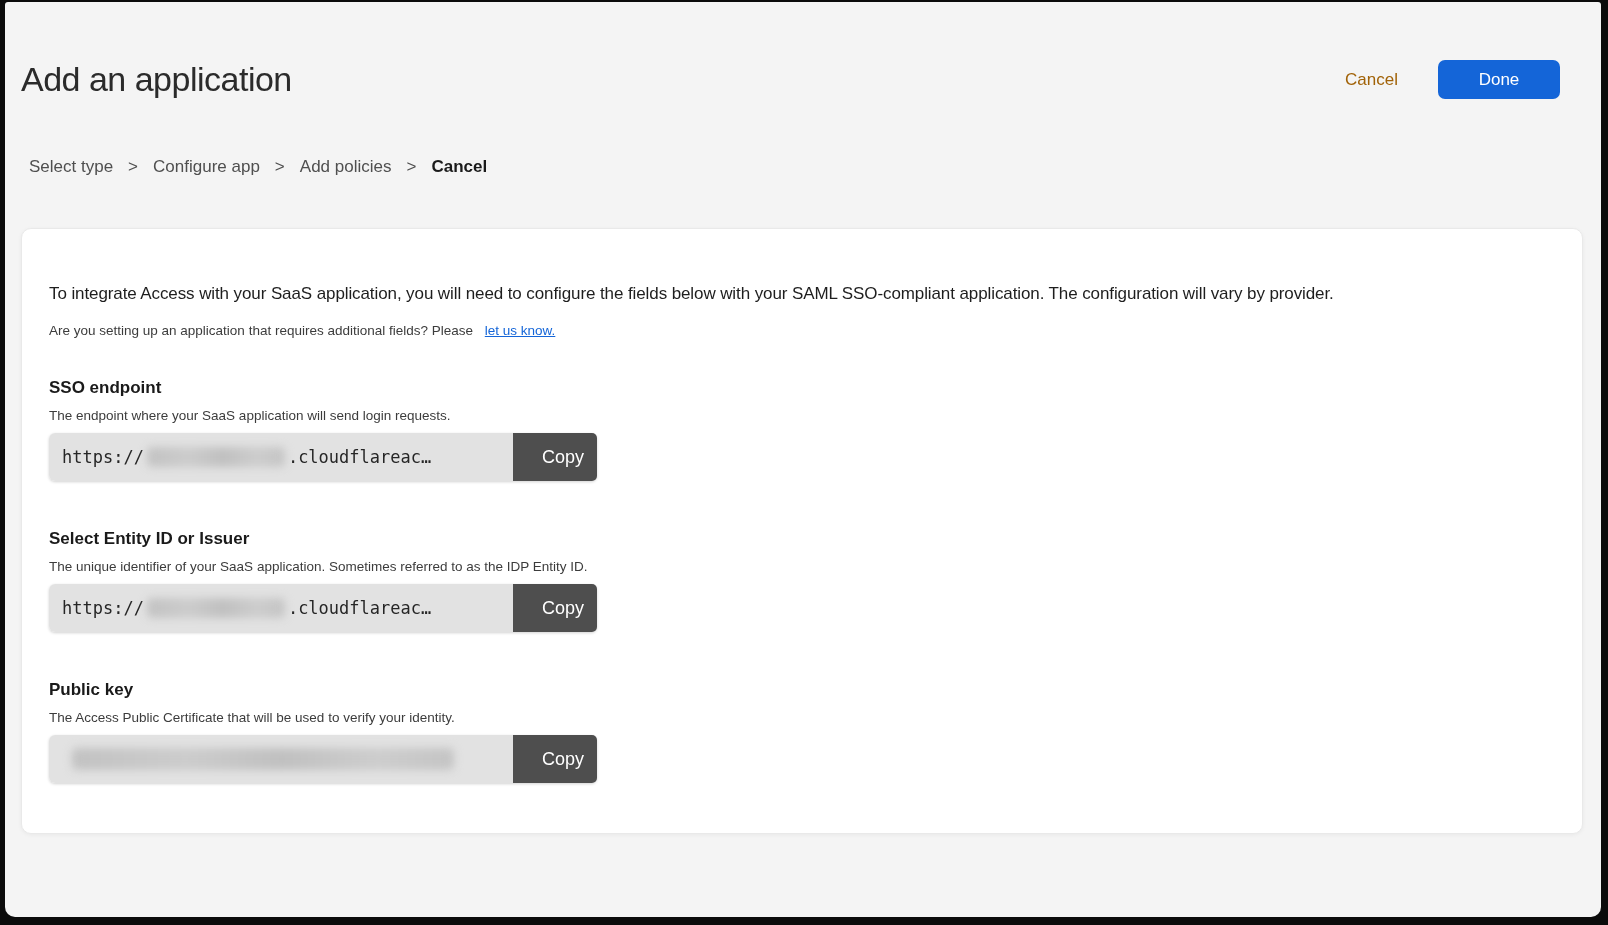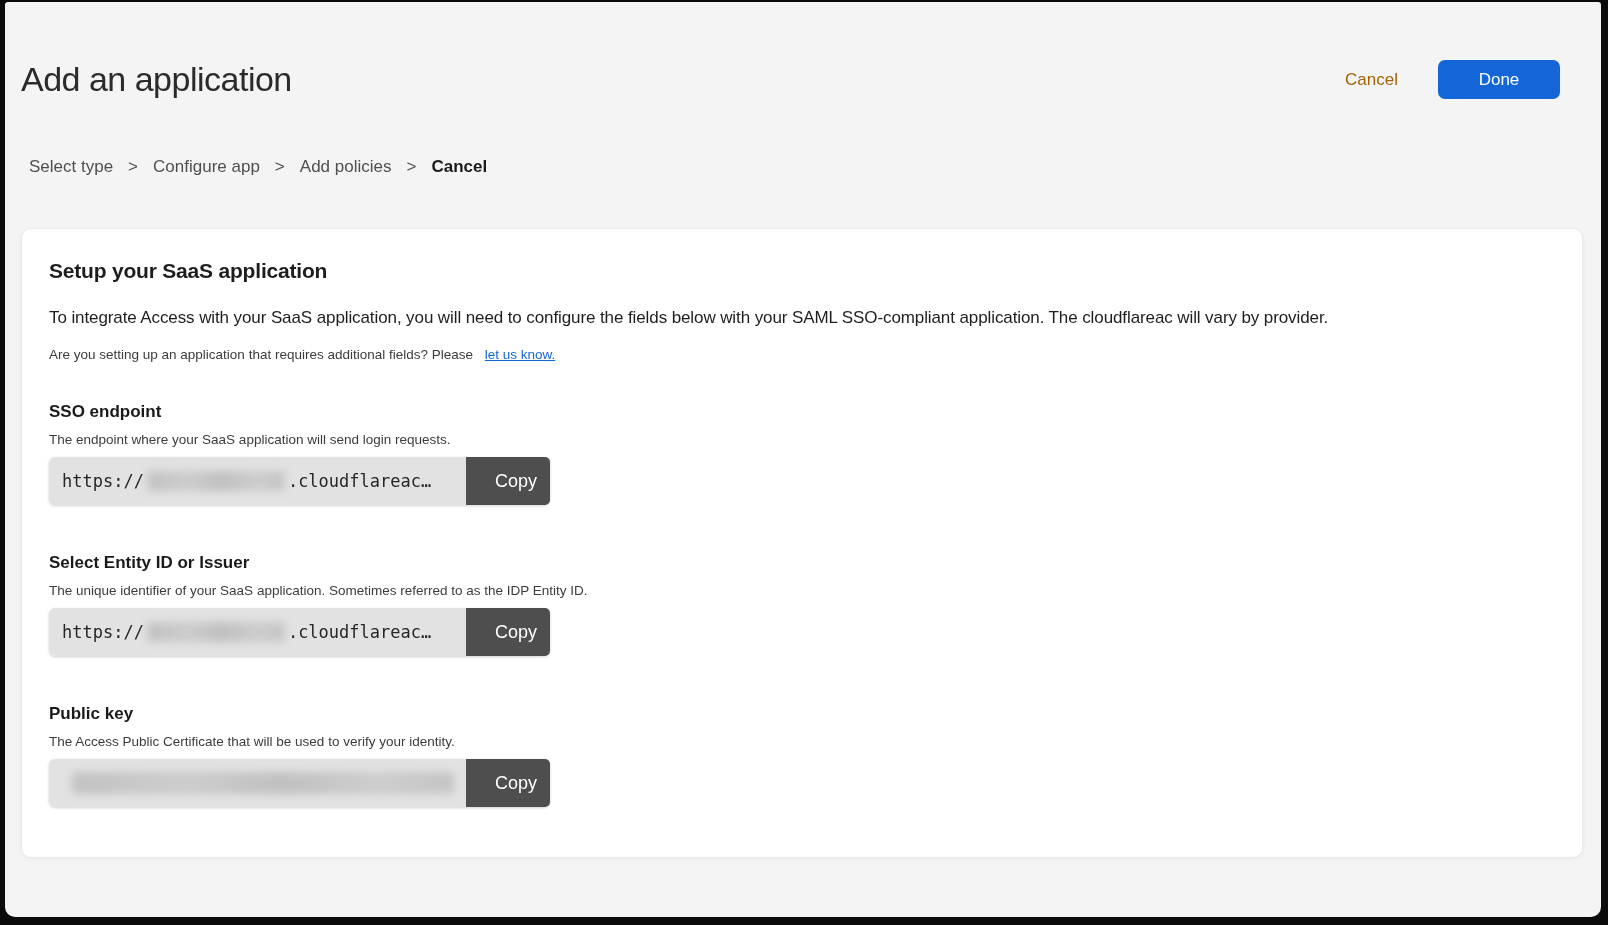--- a/index.html
+++ b/index.html
@@ -114,21 +114,21 @@
     color: #1a1a1a;
   }
   .field-desc {
     margin-top: 10px;
     font-size: 13.5px;
     color: #3c3c3c;
   }
   .copy-row {
     margin-top: 10px;
     display: flex;
-    width: 501px;
+    width: 548px;
     height: 48px;
     border-radius: 6px;
     box-shadow: 0 1px 3px rgba(0,0,0,0.18);
     justify-content: center;
   }
   .code-box {
     flex: 1;
     display: flex;
     align-items: center;
     background: #e2e2e2;
@@ -180,22 +180,21 @@
       <span class="step">Select type</span>
       <span class="sep">&gt;</span>
       <span class="step">Configure app</span>
       <span class="sep">&gt;</span>
       <span class="step">Add policies</span>
       <span class="sep">&gt;</span>
       <span class="step active">Cancel</span>
     </nav>
 
     <section class="card">
-      <h2 class="card-heading">Setup your SaaS application</h2>
-      <p class="card-description">To integrate Access with your SaaS application, you will need to configure the fields below with your SAML SSO-compliant application. The cloudflareac will vary by provider.</p>
+      <p class="card-description">To integrate Access with your SaaS application, you will need to configure the fields below with your SAML SSO-compliant application. The configuration will vary by provider.</p>
       <p class="card-note"><span>Are you setting up an application that requires additional fields? Please </span><a>let us know.</a></p>
 
       <div class="field-group first">
         <h3 class="field-label">SSO endpoint</h3>
         <p class="field-desc">The endpoint where your SaaS application will send login requests.</p>
         <div class="copy-row">
           <div class="code-box">
             <span>https://</span>
             <span class="redacted url-part"></span>
             <span>.cloudflareac…</span>

